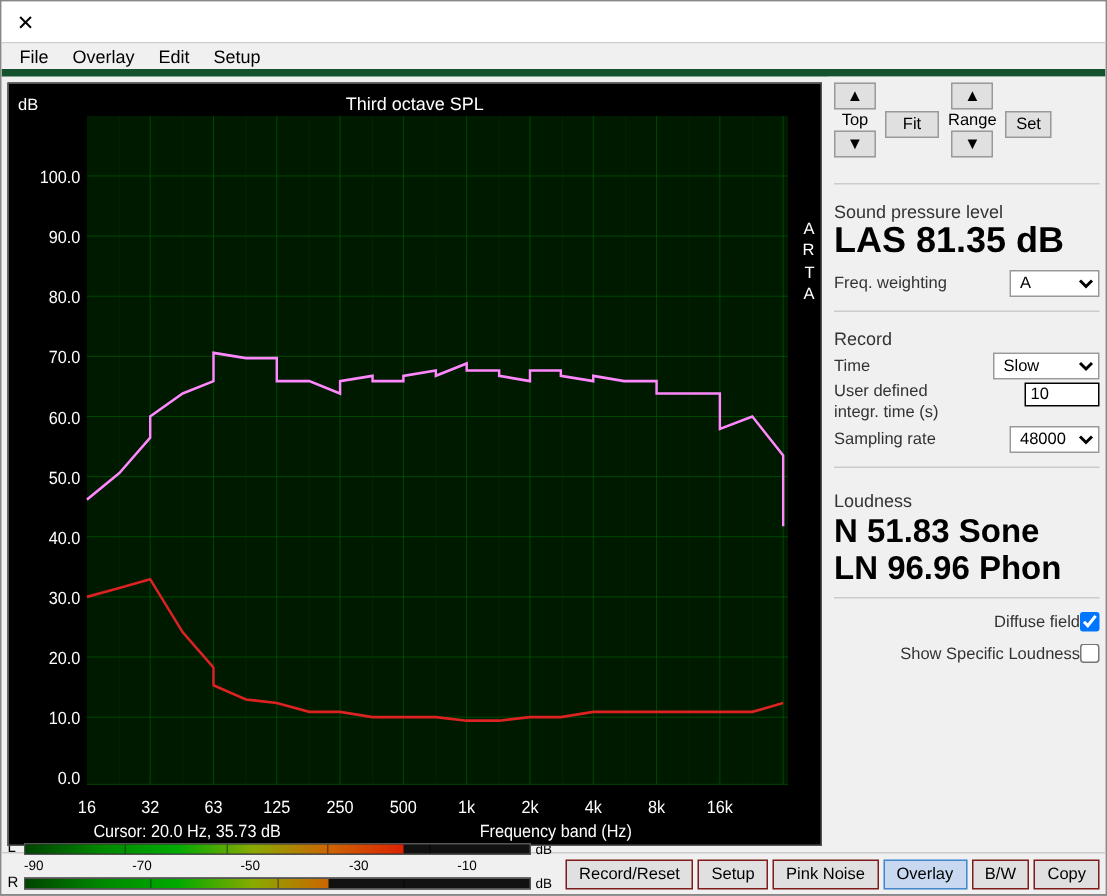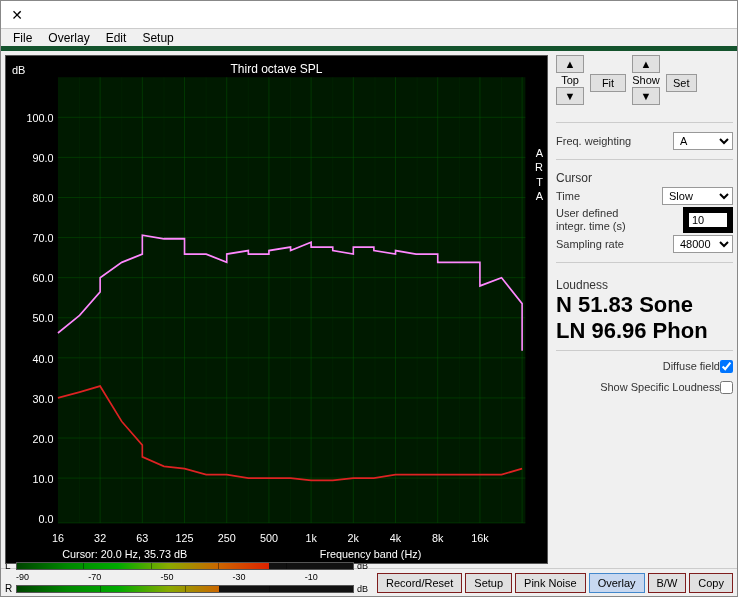--- a/index.html
+++ b/index.html
@@ -24,21 +24,21 @@
     
     .right-panel { width: 185px; display: flex; flex-direction: column; padding: 4px; gap: 4px; background: #f0f0f0; }
     .btn-small { padding: 2px 6px; font-size: 11px; background: #e0e0e0; border: 1px solid #999; cursor: pointer; min-width: 28px; text-align: center; }
     
     .section-label { font-size: 12px; color: #333; margin-top: 4px; }
     .spl-value { font-size: 24px; font-weight: bold; color: #000; line-height: 1.1; }
     
     .field-row { display: flex; align-items: center; justify-content: space-between; margin: 2px 0; }
     .field-label { font-size: 11px; color: #333; }
     .field-select { font-size: 11px; padding: 1px 2px; border: 1px solid #999; background: #fff; min-width: 60px; }
-    .field-input { font-size: 11px; padding: 1px 3px; border: 6px solid #000000; background: #fff; width: 50px; }
+    .field-input { font-size: 11px; padding: 1px 3px; border: 1px solid #000000; background: #fff; width: 50px; }
     
     .divider { border: none; border-top: 1px solid #ccc; margin: 3px 0; }
     
     .loudness-section { margin-top: 4px; }
     .loudness-value { font-size: 22px; font-weight: bold; color: #000; line-height: 1.15; }
     
     .checkbox-row { display: flex; align-items: center; justify-content: flex-end; margin: 2px 0; }
     .checkbox-label { font-size: 11px; color: #333; }
     
     .bottom-bar { height: 28px; background: #f0f0f0; border-top: 1px solid #ccc; display: flex; align-items: center; padding: 0 4px; gap: 4px; }
@@ -169,44 +169,48 @@
           <span style="font-size:11px; color:#000;">Top</span>
           <button class="btn-small">▼</button>
         </div>
         <div style="display:flex; flex-direction:column; align-items:center; gap:1px;">
           <div style="height:18px;"></div>
           <button class="btn-small" style="min-width:36px;">Fit</button>
           <div style="height:18px;"></div>
         </div>
         <div style="display:flex; flex-direction:column; align-items:center; gap:1px;">
           <button class="btn-small">▲</button>
-          <span style="font-size:11px; color:#000;">Show</span>
+          <span style="font-size:11px; color:#000;">Range</span>
           <button class="btn-small">▼</button>
         </div>
         <div style="display:flex; flex-direction:column; align-items:center; gap:1px;">
           <div style="height:18px;"></div>
           <button class="btn-small" style="min-width:28px;">Set</button>
           <div style="height:18px;"></div>
         </div>
       </div>
 
       <hr class="divider">
 
+      <div>
+        <div class="section-label">Sound pressure level</div>
+        <div class="spl-value">LAS 81.35 dB</div>
+      </div>
 
       <div class="field-row">
         <span class="field-label">Freq. weighting</span>
         <select class="field-select">
           <option>A</option><option>B</option><option>C</option><option>Z</option>
         </select>
       </div>
 
       <hr class="divider">
 
       <div>
-        <div class="section-label">Cursor</div>
+        <div class="section-label">Record</div>
         <div class="field-row">
           <span class="field-label">Time</span>
           <select class="field-select">
             <option>Slow</option><option>Fast</option><option>Impulse</option><option>User def.</option>
           </select>
         </div>
         <div class="field-row" style="align-items:flex-start;">
           <span class="field-label" style="max-width:90px; line-height:1.2;">User defined integr. time (s)</span>
           <input class="field-input" type="text" value="10" style="">
         </div>

